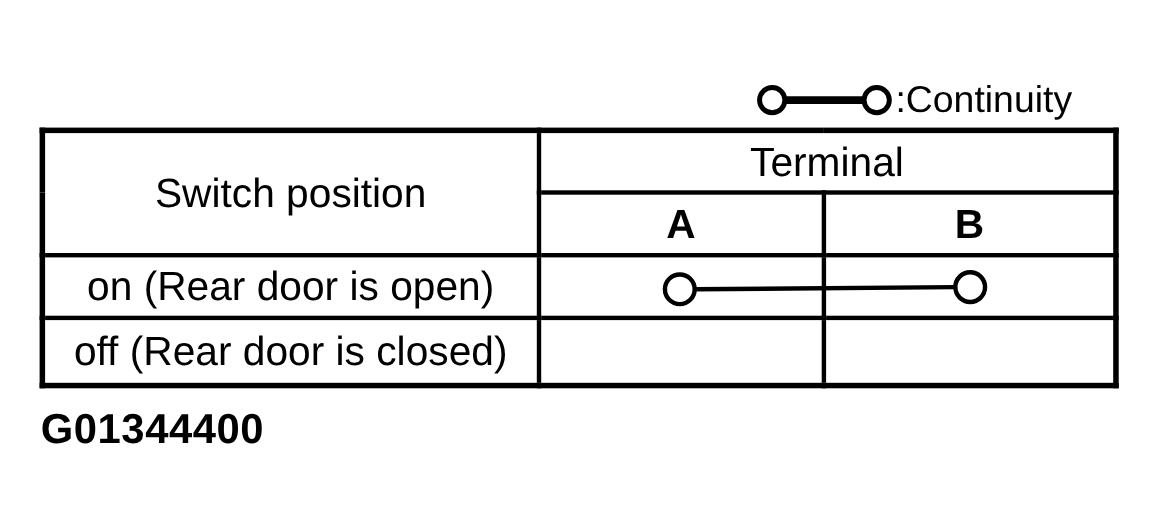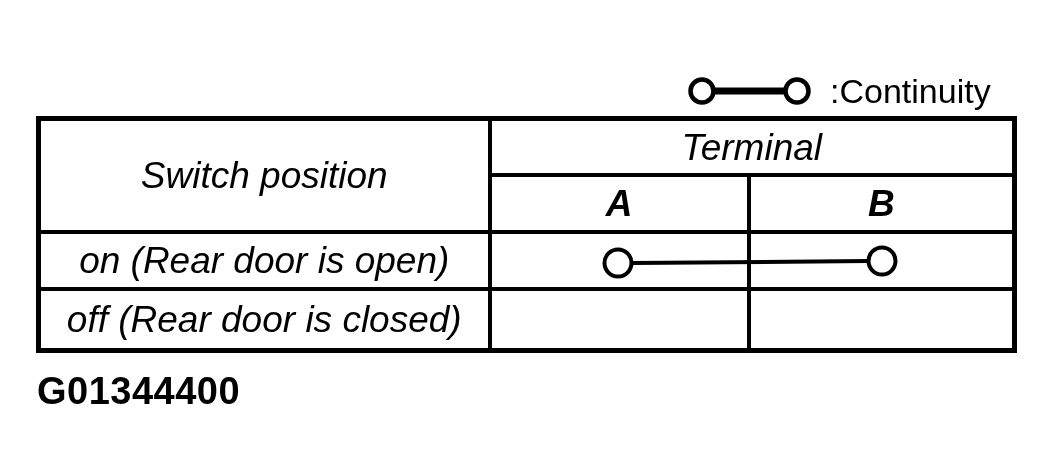--- a/index.html
+++ b/index.html
@@ -22,36 +22,34 @@
     position: absolute;
     left: 686px;
     top: 73px;
     height: 36px;
     display: flex;
     align-items: center;
   }
   .legend-label {
     font-size: 34px;
     line-height: 36px;
-    margin-left: 16px;
     white-space: nowrap;
   }
 
   
   table.cont {
     position: absolute;
     left: 36px;
     top: 116px;
     width: 976px;
     height: 235px;
     border-collapse: collapse;
     table-layout: fixed;
     background: #ffffff;
     border: 5px solid #000000;
-    font-style: italic;
   }
   table.cont td {
     border: 4px solid #000000;
     text-align: center;
     vertical-align: middle;
     font-size: 37px;
     line-height: 1;
     padding: 0;
     overflow: hidden;
     white-space: nowrap;

